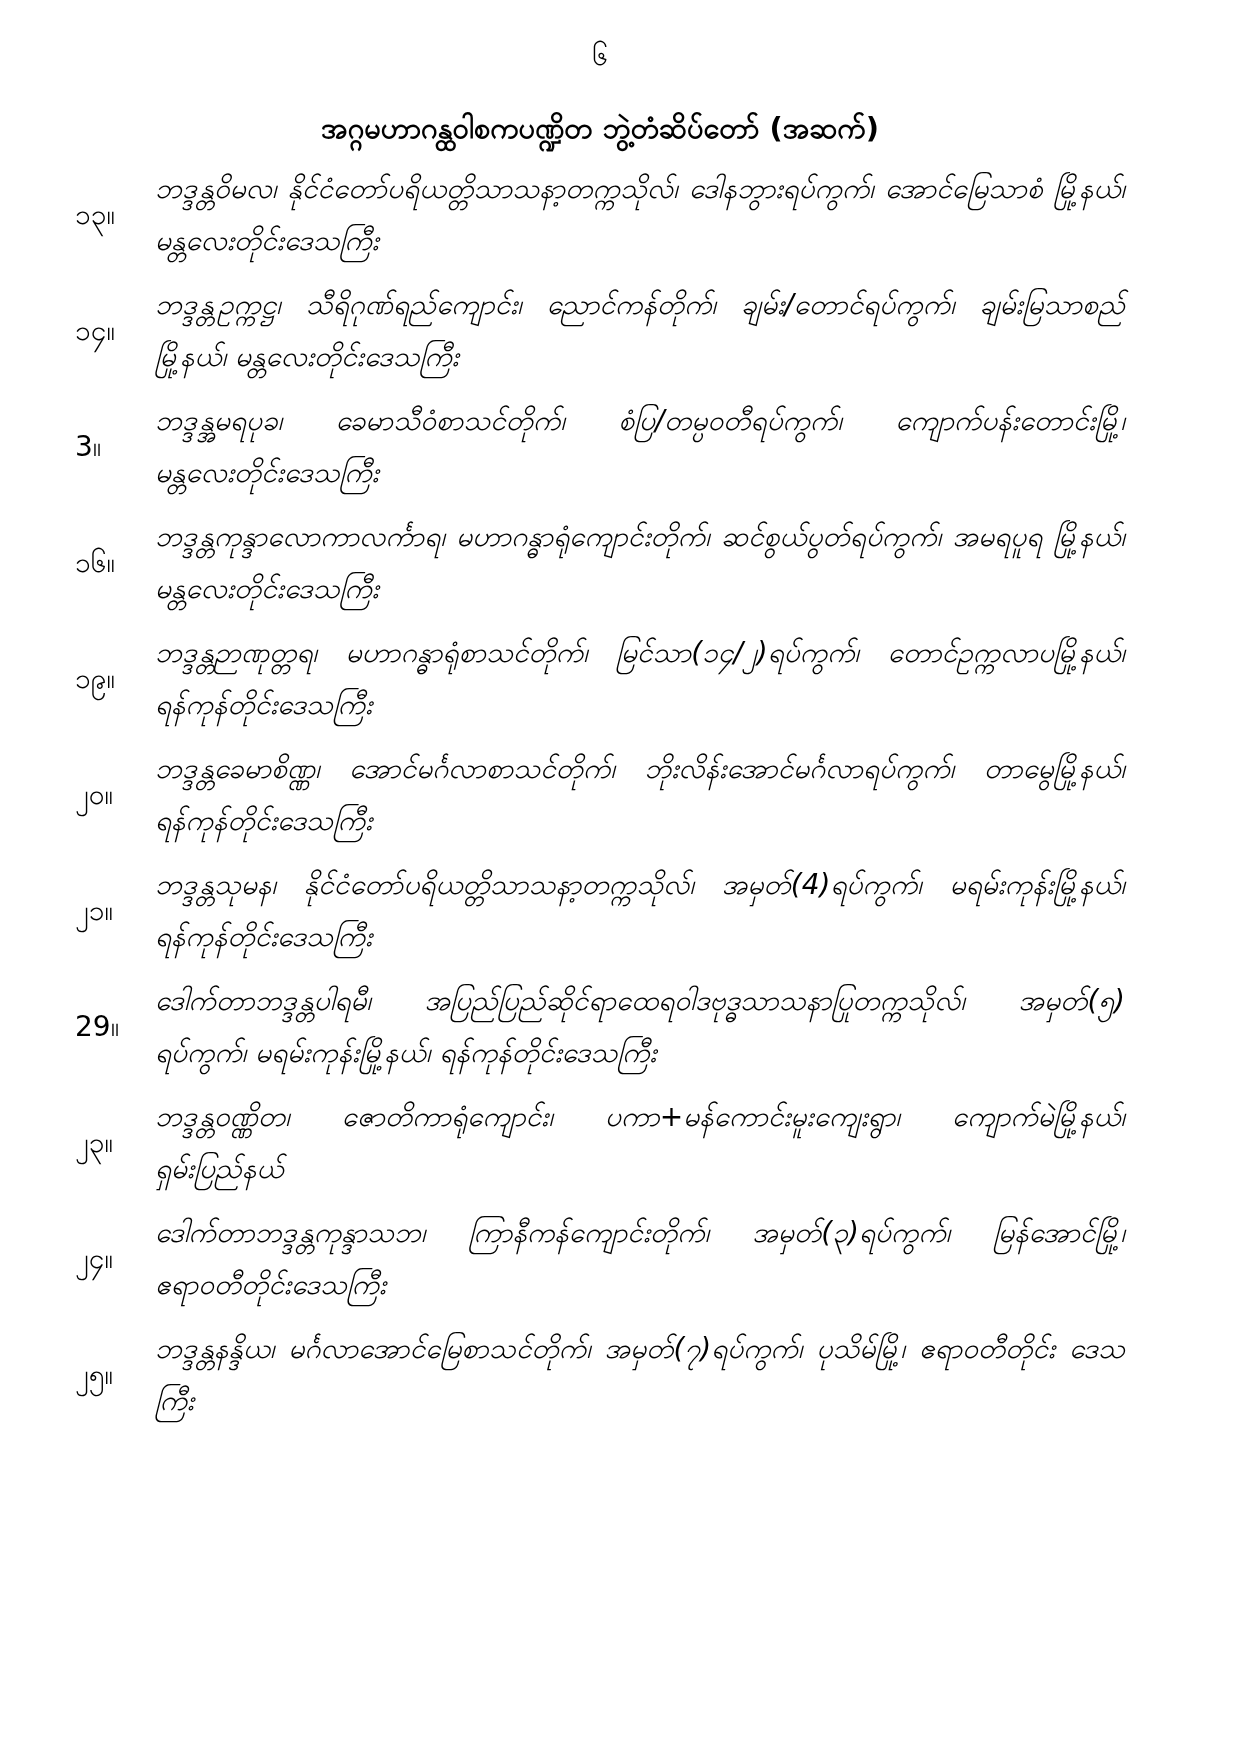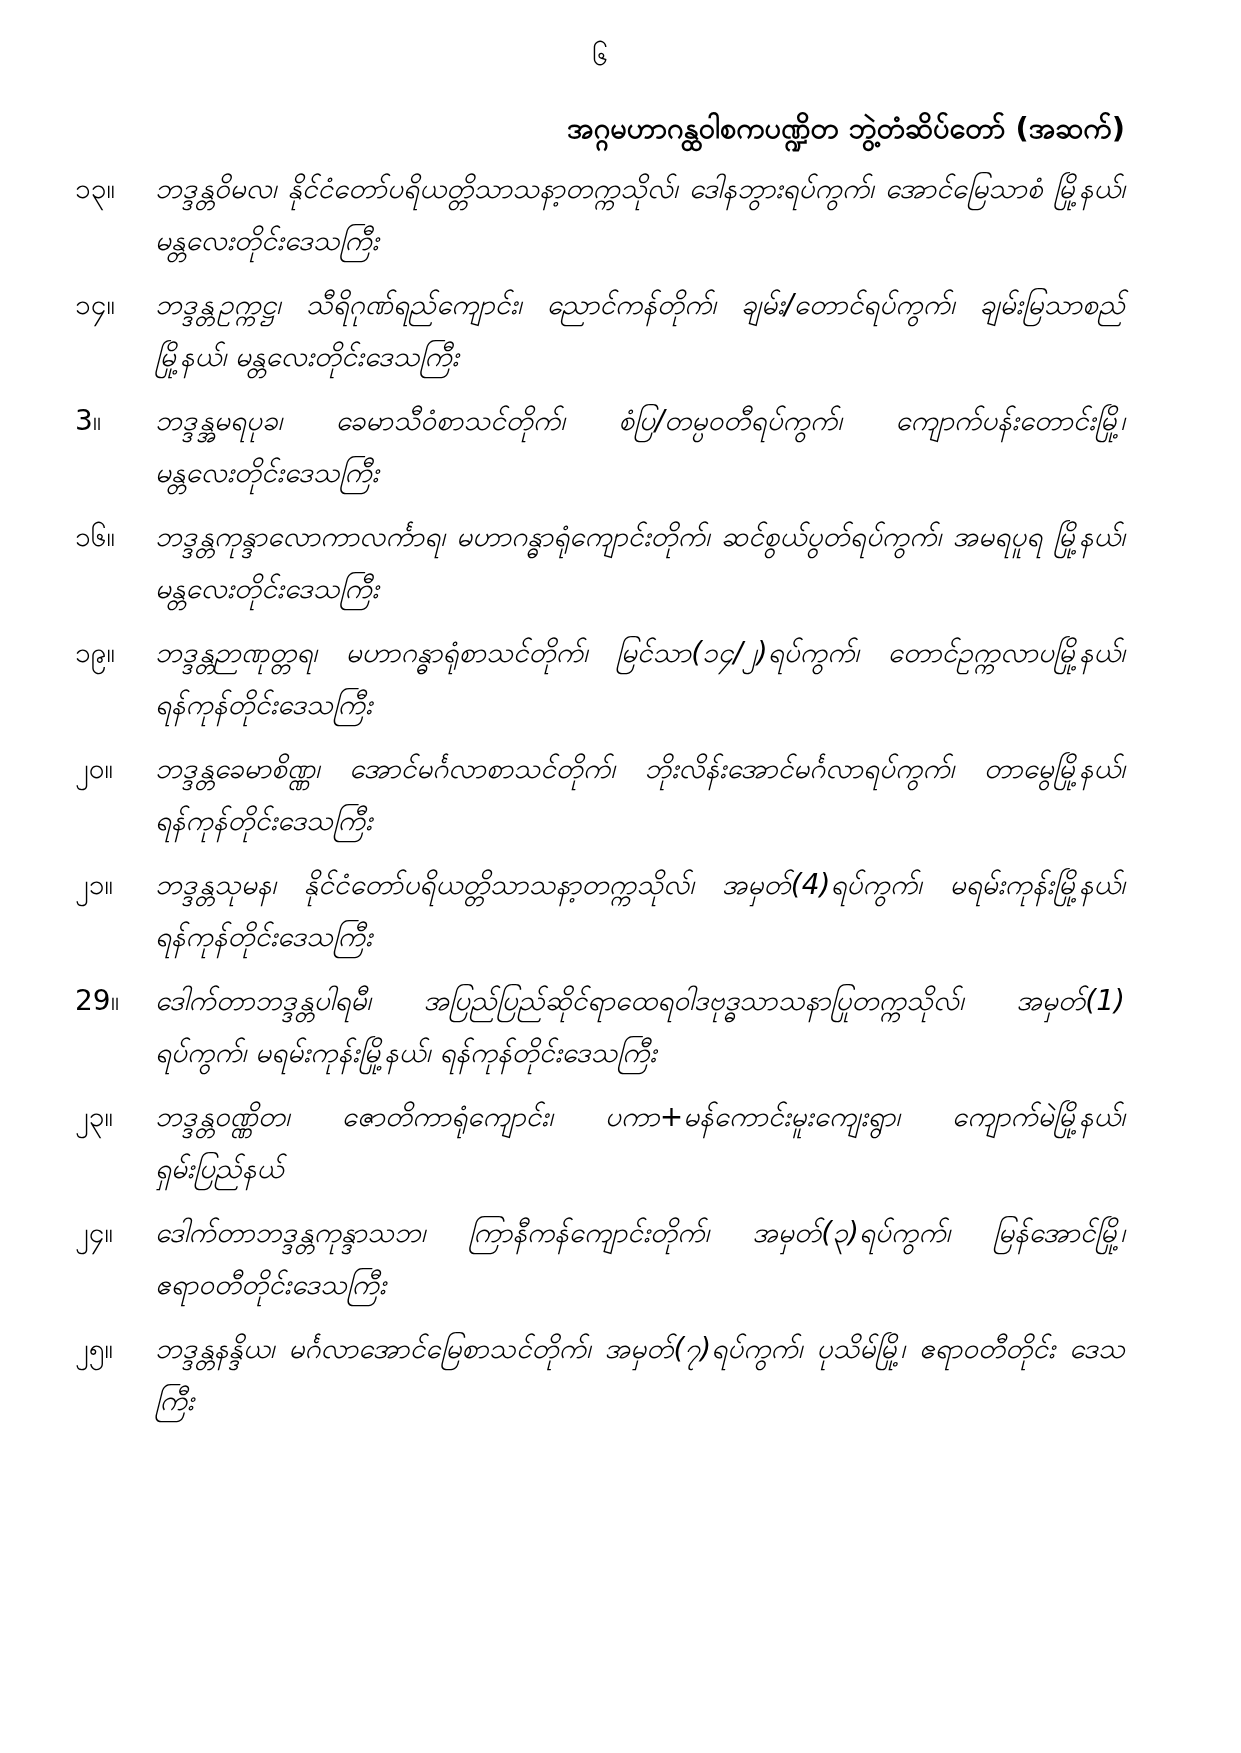--- a/index.html
+++ b/index.html
@@ -20,33 +20,33 @@
     min-height: 1753px;
     padding: 38px 116px 40px 75px;
   }
   .page-number {
     text-align: center;
     font-size: 28px;
     line-height: 1.3;
     margin-bottom: 34px;
   }
   .doc-title {
-    text-align: right;
+    text-align: center;
     font-size: 29px;
     font-weight: bold;
     line-height: 1.4;
     margin: 0 0 14px 0;
   }
   .award-list {
     margin: 0;
     padding: 0;
   }
   .award-item {
     display: flex;
-    align-items: flex-start;
+    align-items: center;
     font-size: 28px;
     line-height: 1.84;
     margin-bottom: 13px;
   }
   .award-num {
     flex: 0 0 80px;
     white-space: nowrap;
   }
   .award-text {
     flex: 1 1 auto;
@@ -96,21 +96,21 @@
     <span class="award-text">ဘဒ္ဒန္တခေမာစိဏ္ဏ၊ အောင်မင်္ဂလာစာသင်တိုက်၊ ဘိုးလိန်းအောင်မင်္ဂလာရပ်ကွက်၊ တာမွေမြို့နယ်၊ ရန်ကုန်တိုင်းဒေသကြီး</span>
   </div>
 
   <div class="award-item">
     <span class="award-num">၂၁။</span>
     <span class="award-text">ဘဒ္ဒန္တသုမန၊ နိုင်ငံတော်ပရိယတ္တိသာသနာ့တက္ကသိုလ်၊ အမှတ်(4)ရပ်ကွက်၊ မရမ်းကုန်းမြို့နယ်၊ ရန်ကုန်တိုင်းဒေသကြီး</span>
   </div>
 
   <div class="award-item">
     <span class="award-num">29။</span>
-    <span class="award-text">ဒေါက်တာဘဒ္ဒန္တပါရမီ၊ အပြည်ပြည်ဆိုင်ရာထေရဝါဒဗုဒ္ဓသာသနာပြုတက္ကသိုလ်၊ အမှတ်(1) ရပ်ကွက်၊ မရမ်းကုန်းမြို့နယ်၊ ရန်ကုန်တိုင်းဒေသကြီး</span>
+    <span class="award-text">ဒေါက်တာဘဒ္ဒန္တပါရမီ၊ အပြည်ပြည်ဆိုင်ရာထေရဝါဒဗုဒ္ဓသာသနာပြုတက္ကသိုလ်၊ အမှတ်(၅) ရပ်ကွက်၊ မရမ်းကုန်းမြို့နယ်၊ ရန်ကုန်တိုင်းဒေသကြီး</span>
   </div>
 
   <div class="award-item">
     <span class="award-num">၂၃။</span>
     <span class="award-text">ဘဒ္ဒန္တဝဏ္ဏိတ၊ ဇောတိကာရုံကျောင်း၊ ပကာ+မန်ကောင်းမူးကျေးရွာ၊ ကျောက်မဲမြို့နယ်၊ ရှမ်းပြည်နယ်</span>
   </div>
 
   <div class="award-item">
     <span class="award-num">၂၄။</span>
     <span class="award-text">ဒေါက်တာဘဒ္ဒန္တကုန္ဒာသဘ၊ ကြာနီကန်ကျောင်းတိုက်၊ အမှတ်(၃)ရပ်ကွက်၊ မြန်အောင်မြို့၊ ဧရာဝတီတိုင်းဒေသကြီး</span>

